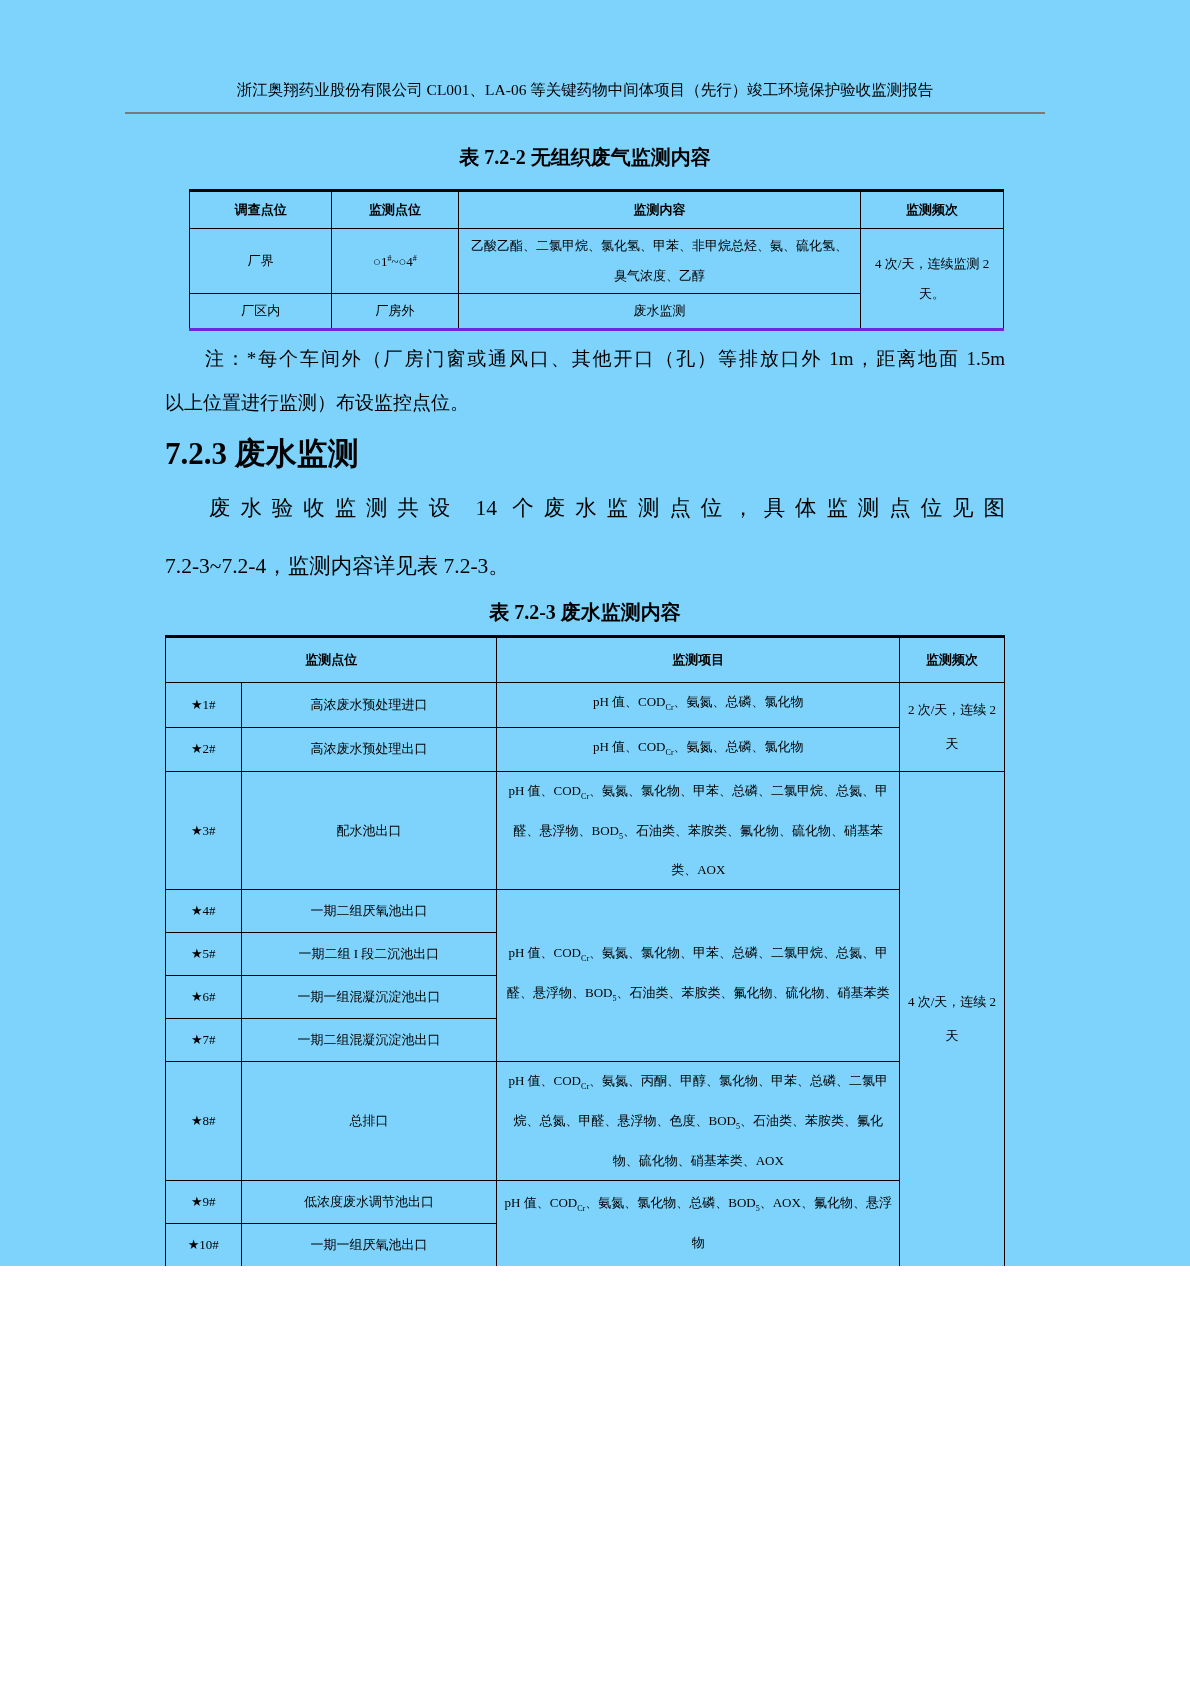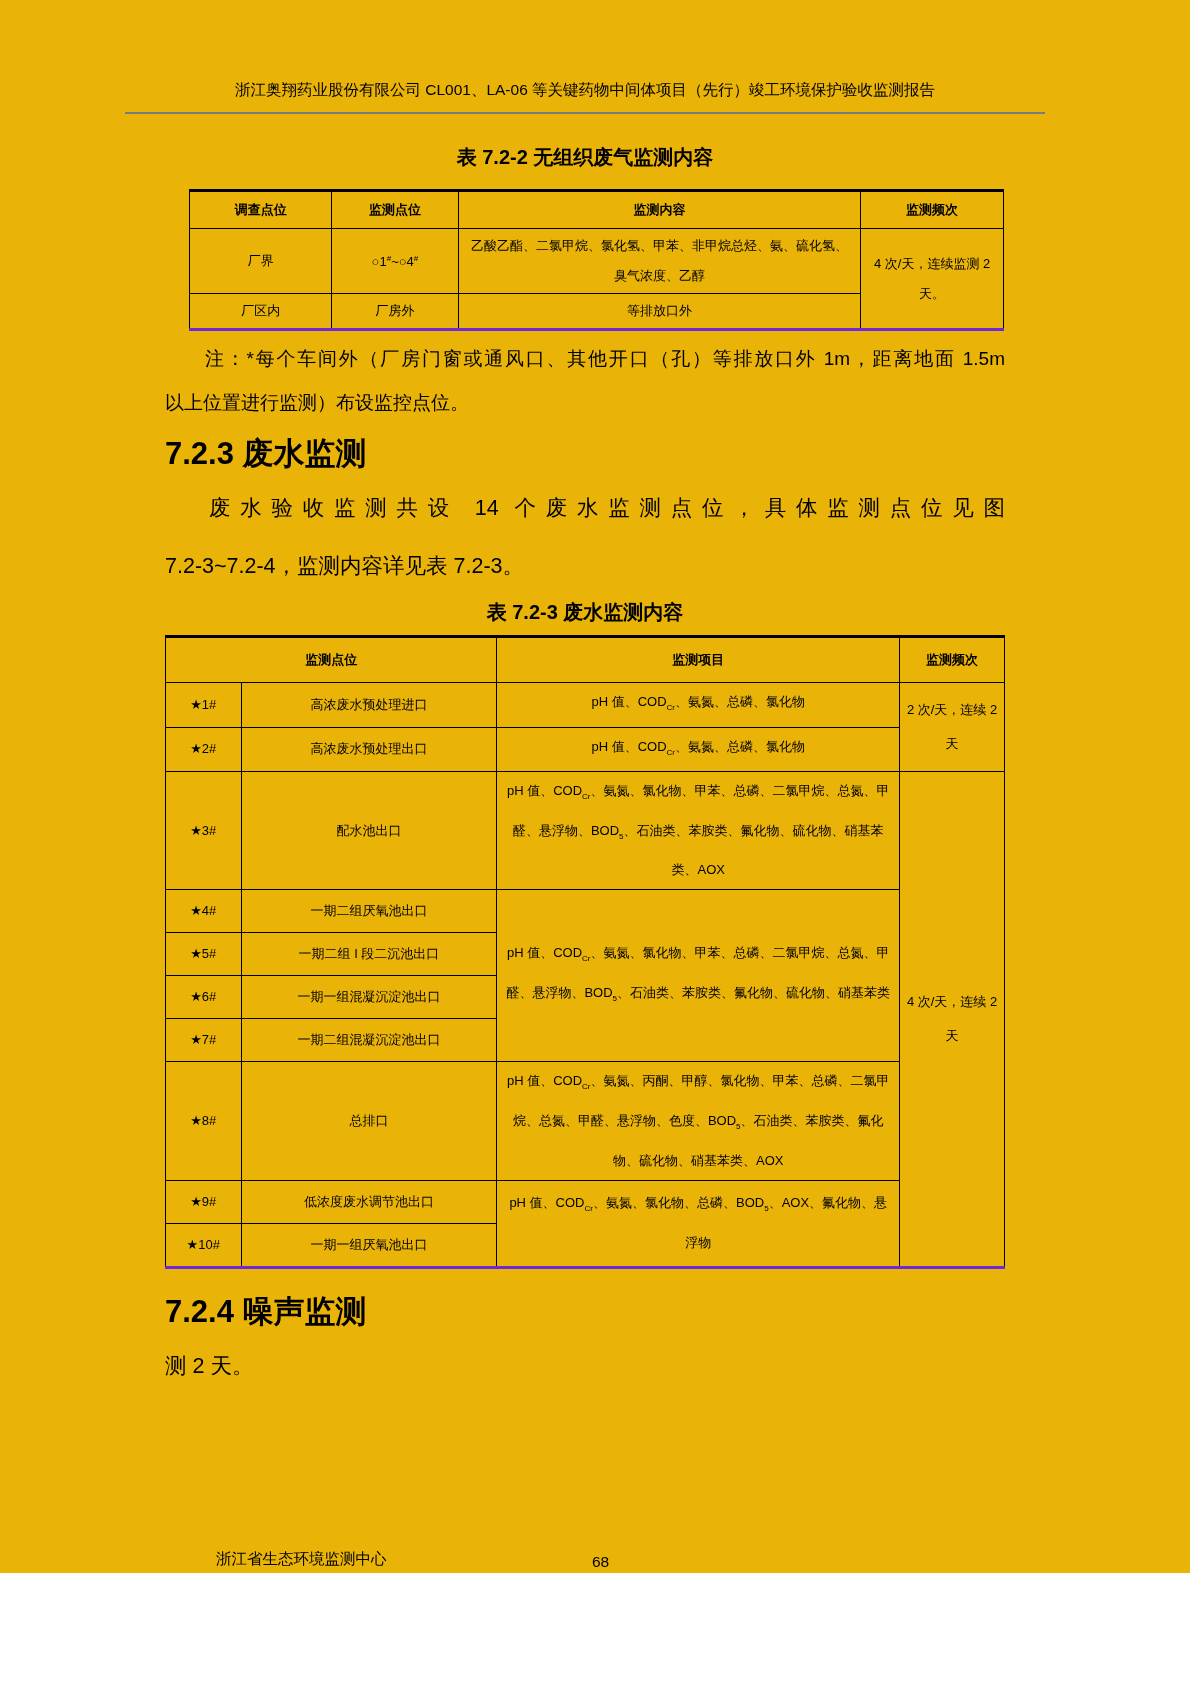--- a/index.html
+++ b/index.html
@@ -1,22 +1,22 @@
 <!DOCTYPE html>
 <html><head>
 <meta charset="utf-8">
 <style>
   html,body { margin:0; padding:0; background:#ffffff; }
   .page {
     position: relative;
     width: 1190px;
-    height: 1573px;
-    background: #eab308;
+    height: 1266px;
+    background: #7dd3fc;
     color: #000;
-    font-family: Liberation Sans, sans-serif;
+    font-family: Liberation Serif, serif;
     overflow: hidden;
   }
   .content {
     position: absolute;
     left: 165px;
     right: 185px;
     top: 0;
   }
   
   .doc-header {
@@ -114,21 +114,21 @@
       <tbody>
         <tr>
           <td>厂界</td>
           <td>○1<sup>#</sup>~○4<sup>#</sup></td>
           <td>乙酸乙酯、二氯甲烷、氯化氢、甲苯、非甲烷总烃、氨、硫化氢、臭气浓度、乙醇</td>
           <td rowspan="2">4 次/天，连续监测 2 天。</td>
         </tr>
         <tr>
           <td>厂区内</td>
           <td>厂房外</td>
-          <td>等排放口外</td>
+          <td>废水监测</td>
         </tr>
       </tbody>
     </table>
 
     <div class="note">
       <div class="note-line note-l1">注：*每个车间外（厂房门窗或通风口、其他开口（孔）等排放口外 1m，距离地面 1.5m</div>
       <div class="note-line">以上位置进行监测）布设监控点位。</div>
     </div>
 
     <div class="sec-heading">7.2.3 废水监测</div>

